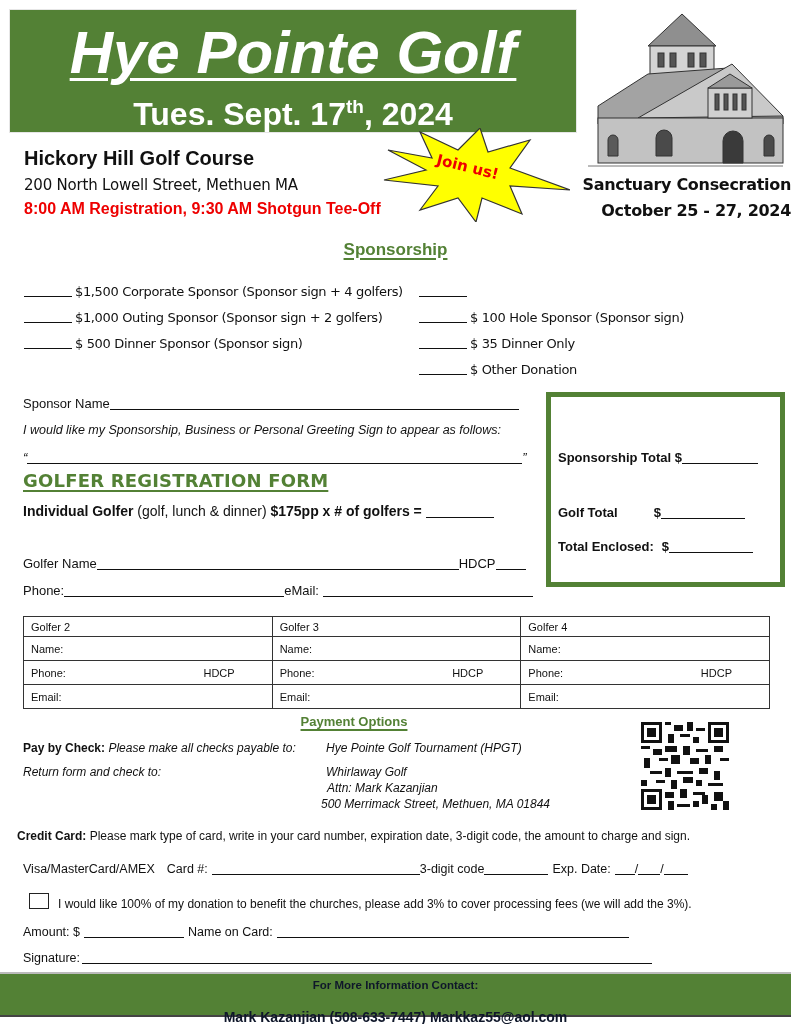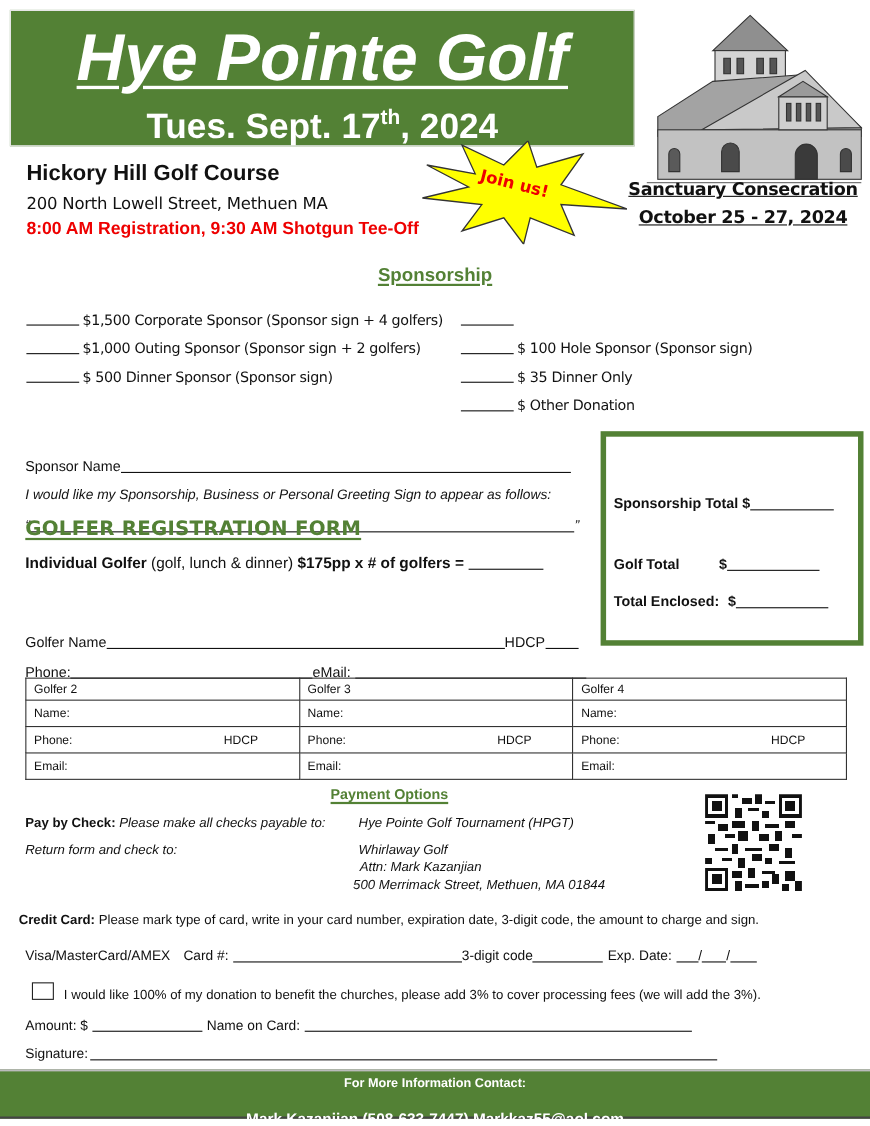--- a/index.html
+++ b/index.html
@@ -15,29 +15,29 @@
   .banner-date sup { font-size: 19px; vertical-align: 12px; line-height: 0; }
 
   
   .church { left: 578px; top: 6px; width: 212px; height: 165px; }
 
   .venue { left: 24px; top: 147px; font-size: 20px; font-weight: bold; }
   .address { left: 24px; top: 176px; font-size: 15px; font-family: "DejaVu Sans", sans-serif; letter-spacing: -0.2px; }
   .times { left: 24px; top: 200px; font-size: 16px; font-weight: bold; color: #ee0000; }
 
   .starburst { left: 380px; top: 128px; width: 190px; height: 94px; }
-  .consecration { left: 560px; top: 159px; width: 231px; text-align: center; font-size: 16px; font-weight: bold; line-height: 26px; font-family: "DejaVu Sans", sans-serif; letter-spacing: -0.3px; text-decoration: underline; }
+  .consecration { left: 560px; top: 172px; width: 231px; text-align: right; font-size: 16px; font-weight: bold; line-height: 26px; font-family: "DejaVu Sans", sans-serif; letter-spacing: -0.3px; }
 
   .section-heading { color: #538135; font-weight: bold; text-decoration: underline; text-decoration-thickness: 2px; text-underline-offset: 3px; }
   .sponsorship-heading { left: 0; width: 791px; top: 240px; text-align: center; font-size: 17px; }
 
   .sp-item { font-size: 13px; font-family: "DejaVu Sans", sans-serif; letter-spacing: -0.35px; white-space: nowrap; }
   .sp-item .blank { display: inline-block; width: 48px; border-bottom: 1px solid #111; margin-right: 3px; vertical-align: -1px; height: 10px; }
 
-  .line-label { font-size: 13px; white-space: nowrap; margin-top: 20px; }
+  .line-label { font-size: 13px; white-space: nowrap; }
   .uline { display: inline-block; border-bottom: 1px solid #111; height: 12px; vertical-align: -2px; }
 
   .italic { font-style: italic; }
 
   .golfer-heading { left: 23px; top: 470px; font-size: 18px; font-family: "DejaVu Sans", sans-serif; letter-spacing: 0.2px; }
   .individual { left: 23px; top: 503px; font-size: 14px; white-space: nowrap; }
 
   
   .totals-box { left: 546px; top: 392px; width: 239px; height: 195px; border: 5px solid #538135; }
   .tot { position: absolute; font-size: 13px; font-weight: bold; white-space: nowrap; }
@@ -47,21 +47,21 @@
   .gtable td { border: 1px solid #333; height: 24px; padding: 0 7px; vertical-align: middle; width: 249px; }
   .gtable td.hdr { text-align: left; height: 20px; }
   .gtable .row { display: flex; justify-content: space-between; padding-right: 30px; }
 
   .payment-heading { left: 0; width: 708px; top: 714px; text-align: center; font-size: 13px; }
   .pay { font-size: 12px; white-space: nowrap; }
   .qr { left: 641px; top: 722px; width: 88px; height: 88px; }
 
   .checkbox { left: 29px; top: 893px; width: 20px; height: 16px; border: 1.5px solid #222; }
 
-  .footer { left: 0; top: 972px; width: 791px; height: 45px; background: #538135; border-top: 2px solid #bbb; border-bottom: 2px solid #444; color: #ffffff; text-align: center; font-weight: bold; }
+  .footer { left: 0; top: 972px; width: 791px; height: 45px; background: #538135; border-top: 2px solid #bbb; border-bottom: 2px solid #444; color: #0f172a; text-align: center; font-weight: bold; }
   .footer .f1 { font-size: 11.5px; margin-top: 5px; }
   .footer .f2 { font-size: 14px; margin-top: 18px; }
 </style>
 </head>
 <body>
 
 <div class="abs banner">
   <div class="banner-title"><span>Hye Pointe Golf</span></div>
   <div class="banner-date"><span>Tues. Sept. 17</span><sup>th</sup><span>, 2024</span></div>
 </div>

